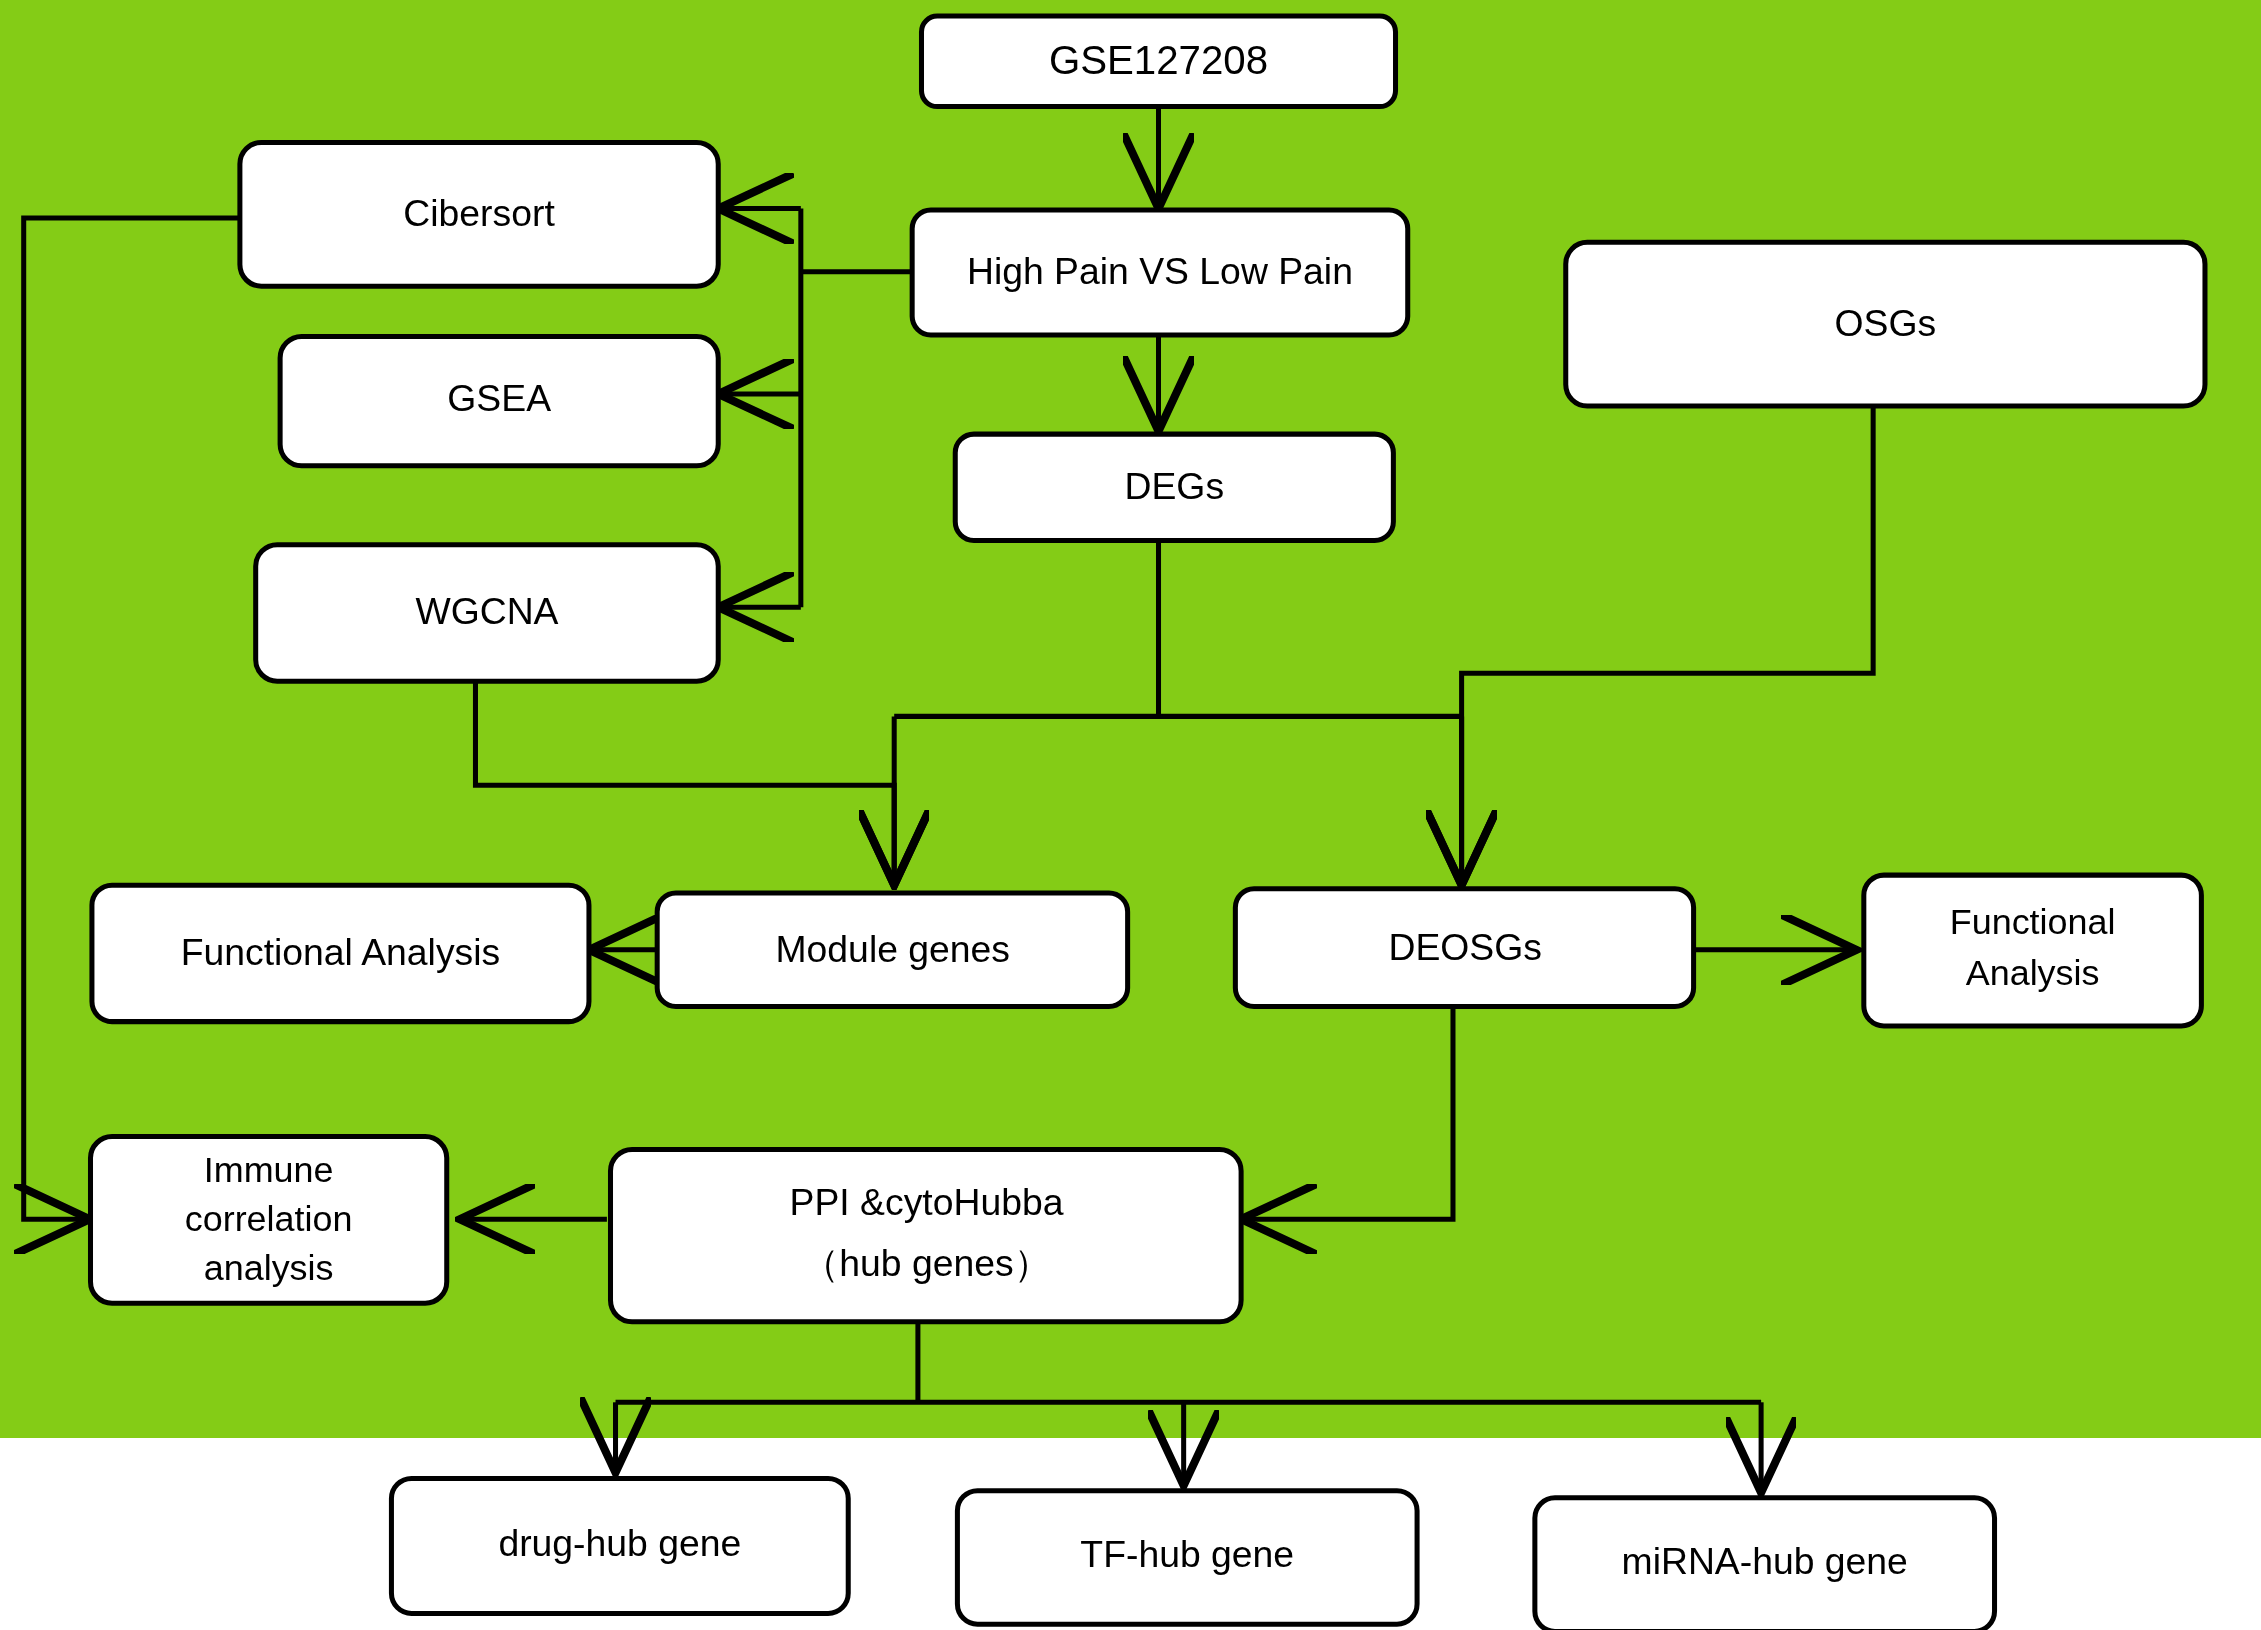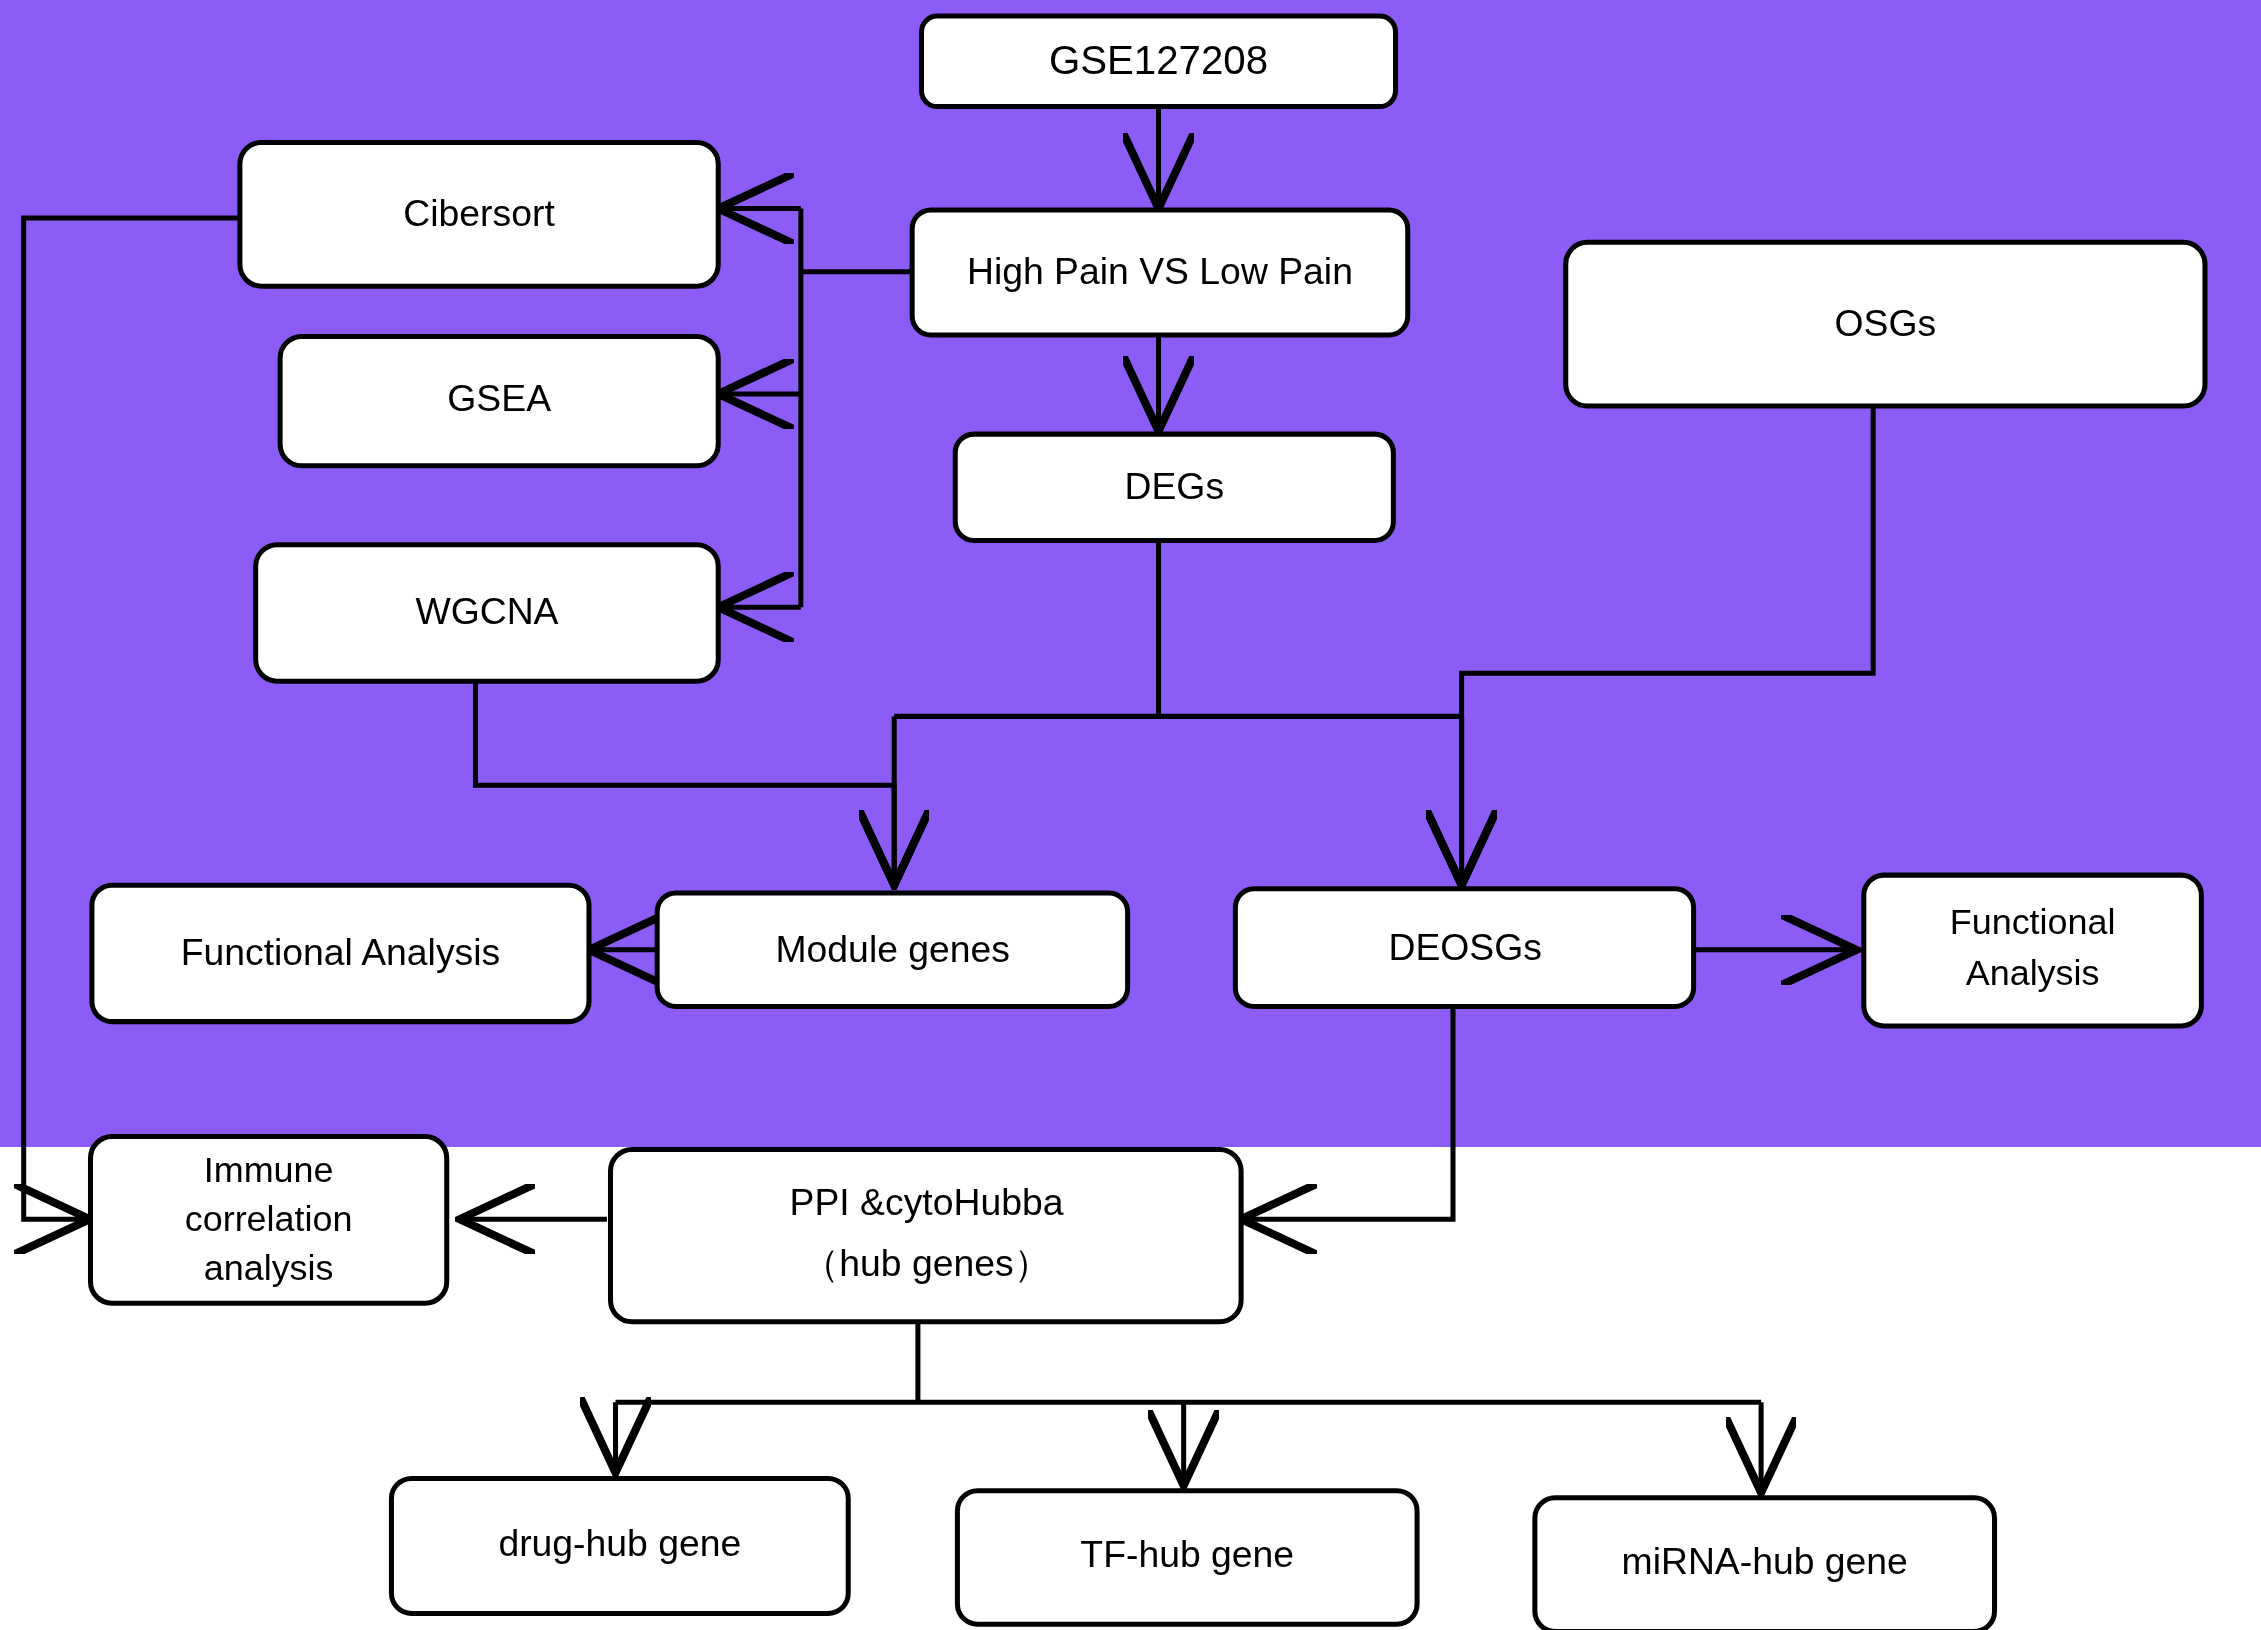--- a/index.html
+++ b/index.html
@@ -9,22 +9,22 @@
   }
   body {
     width: 2261px;
     height: 1631px;
     font-family: "Liberation Sans", sans-serif;
     overflow: hidden;
   }
   #flowchart-root {
     position: relative;
     width: 2261px;
-    height: 1147px;
-    background: #8b5cf6;
+    height: 1438px;
+    background: #84cc16;
   }
   svg#flow-svg {
     position: absolute;
     top: 0;
     left: 0;
     width: 2261px;
     height: 1631px;
     display: block;
   }
   .node-box {

